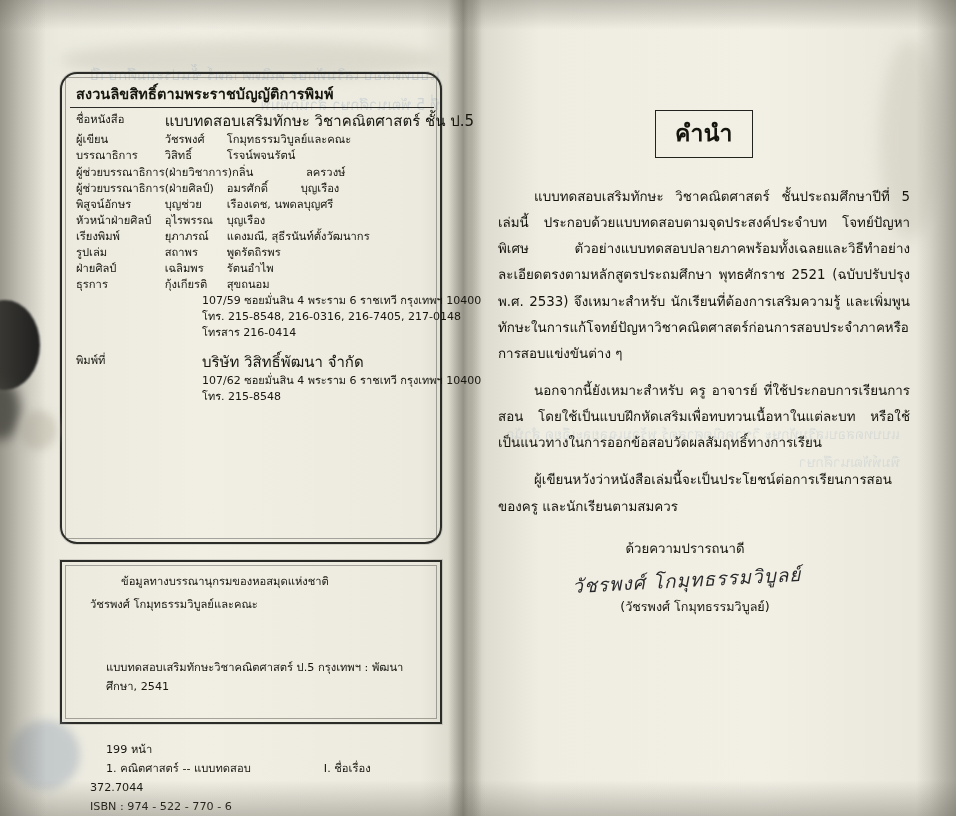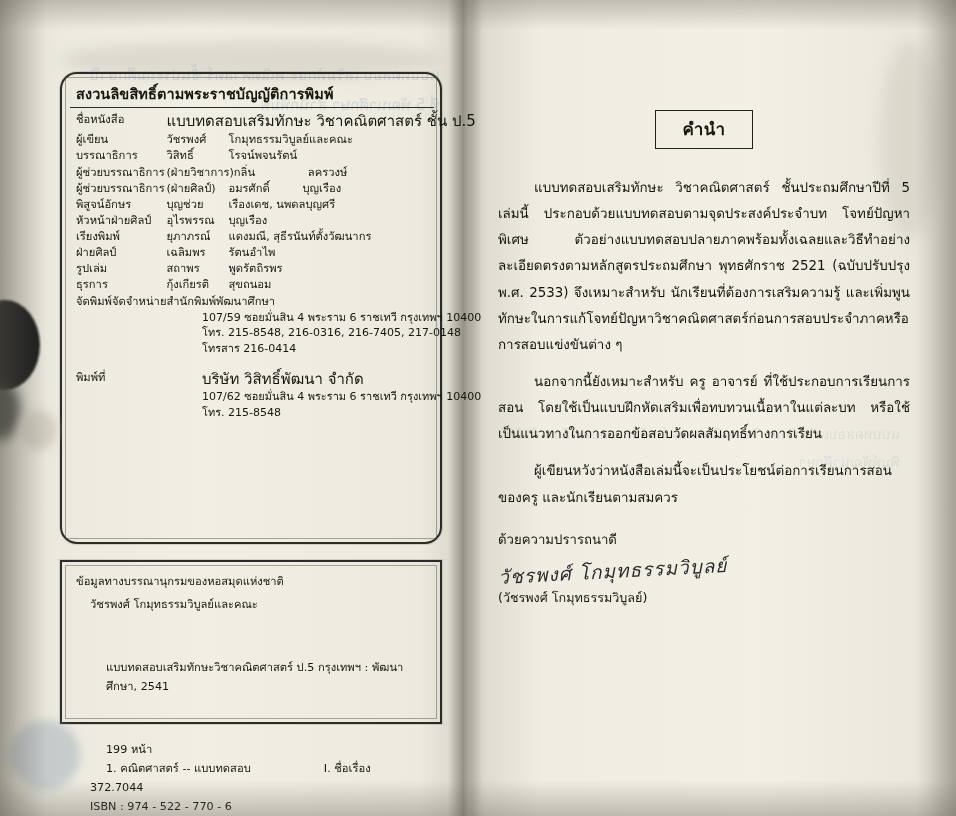--- a/index.html
+++ b/index.html
@@ -160,56 +160,56 @@
   
   #cip-box {
     margin-top: 16px;
     height: 164px;
     padding: 10px 12px 8px 14px;
     box-sizing: border-box;
     font-size: 11.2px;
     color: #16160f;
     line-height: 1.7;
   }
-  #cip-box .cip-title { margin-bottom: 4px; }
+  #cip-box .cip-title { margin-bottom: 4px; margin-left: 45px; }
   #cip-box .ind1 { padding-left: 14px; }
   #cip-box .ind2 { padding-left: 30px; margin-top: 44px; }
   #cip-box .subj { padding-left: 30px; }
   #cip-box .subj .sp { display: inline-block; width: 66px; }
 
   
   #right-page {
     position: absolute;
     left: 498px;
     top: 96px;
     width: 412px;
     height: 640px;
     color: #15150e;
   }
   #preface-title-box {
     width: 96px;
     margin: 14px auto 26px auto;
     border: 1.6px solid #23231d;
     text-align: center;
     padding: 4px 0 6px 0;
-    font-size: 17px;
+    font-size: 23px;
     font-weight: bold;
     letter-spacing: .5px;
   }
   .para {
     font-size: 13.4px;
     line-height: 1.95;
     text-indent: 36px;
     margin-bottom: 11px;
     text-align: justify;
     color: #15150e;
   }
   .sign-wrap {
     margin-top: 18px;
-    text-align: left;
+    text-align: center;
     padding-right: 14px;
   }
   .sign-line {
     font-size: 13.2px;
     margin-bottom: 4px;
     padding-right: 24px;
   }
   .signature {
     font-family: "DejaVu Serif", serif;
     font-style: italic;
@@ -296,34 +296,30 @@
             </tr>
             <tr>
               <td class="lbl">หัวหน้าฝ่ายศิลป์</td>
               <td class="val"><span class="c1">อุไรพรรณ</span><span class="c2">บุญเรือง</span></td>
             </tr>
             <tr>
               <td class="lbl">เรียงพิมพ์</td>
               <td class="val"><span class="c1">ยุภาภรณ์</span><span class="c2">แดงมณี, สุธีรนันท์</span><span class="c3">ตั้งวัฒนากร</span></td>
             </tr>
             <tr>
+              <td class="lbl">รูปเล่ม</td>
+              <td class="val"><span class="c1">สถาพร</span><span class="c2">พูดรัตถิรพร</span></td>
+            </tr>
+            <tr>
               <td class="lbl">ฝ่ายศิลป์</td>
               <td class="val"><span class="c1">เฉลิมพร</span><span class="c2">รัตนอำไพ</span></td>
             </tr>
             <tr>
-              <td class="lbl">รูปเล่ม</td>
-              <td class="val"><span class="c1">สถาพร</span><span class="c2">พูดรัตถิรพร</span></td>
-            </tr>
-            <tr>
               <td class="lbl">ธุรการ</td>
               <td class="val"><span class="c1">กุ้งเกียรติ</span><span class="c2">สุขถนอม</span></td>
-            </tr>
-            <tr>
-              <td class="lbl">จัดพิมพ์จัดจำหน่าย</td>
-              <td class="val"><span class="c1">สำนักพิมพ์พัฒนาศึกษา</span></td>
             </tr>
           </tbody>
       </table>
 
       <div class="addr indent-addr" id="pub-addr">
           <div>107/59 ซอยมั่นสิน 4 พระราม 6 ราชเทวี กรุงเทพฯ 10400</div>
           <div>โทร. 215-8548, 216-0316, 216-7405, 217-0148</div>
           <div>โทรสาร 216-0414</div>
         </div>
 

